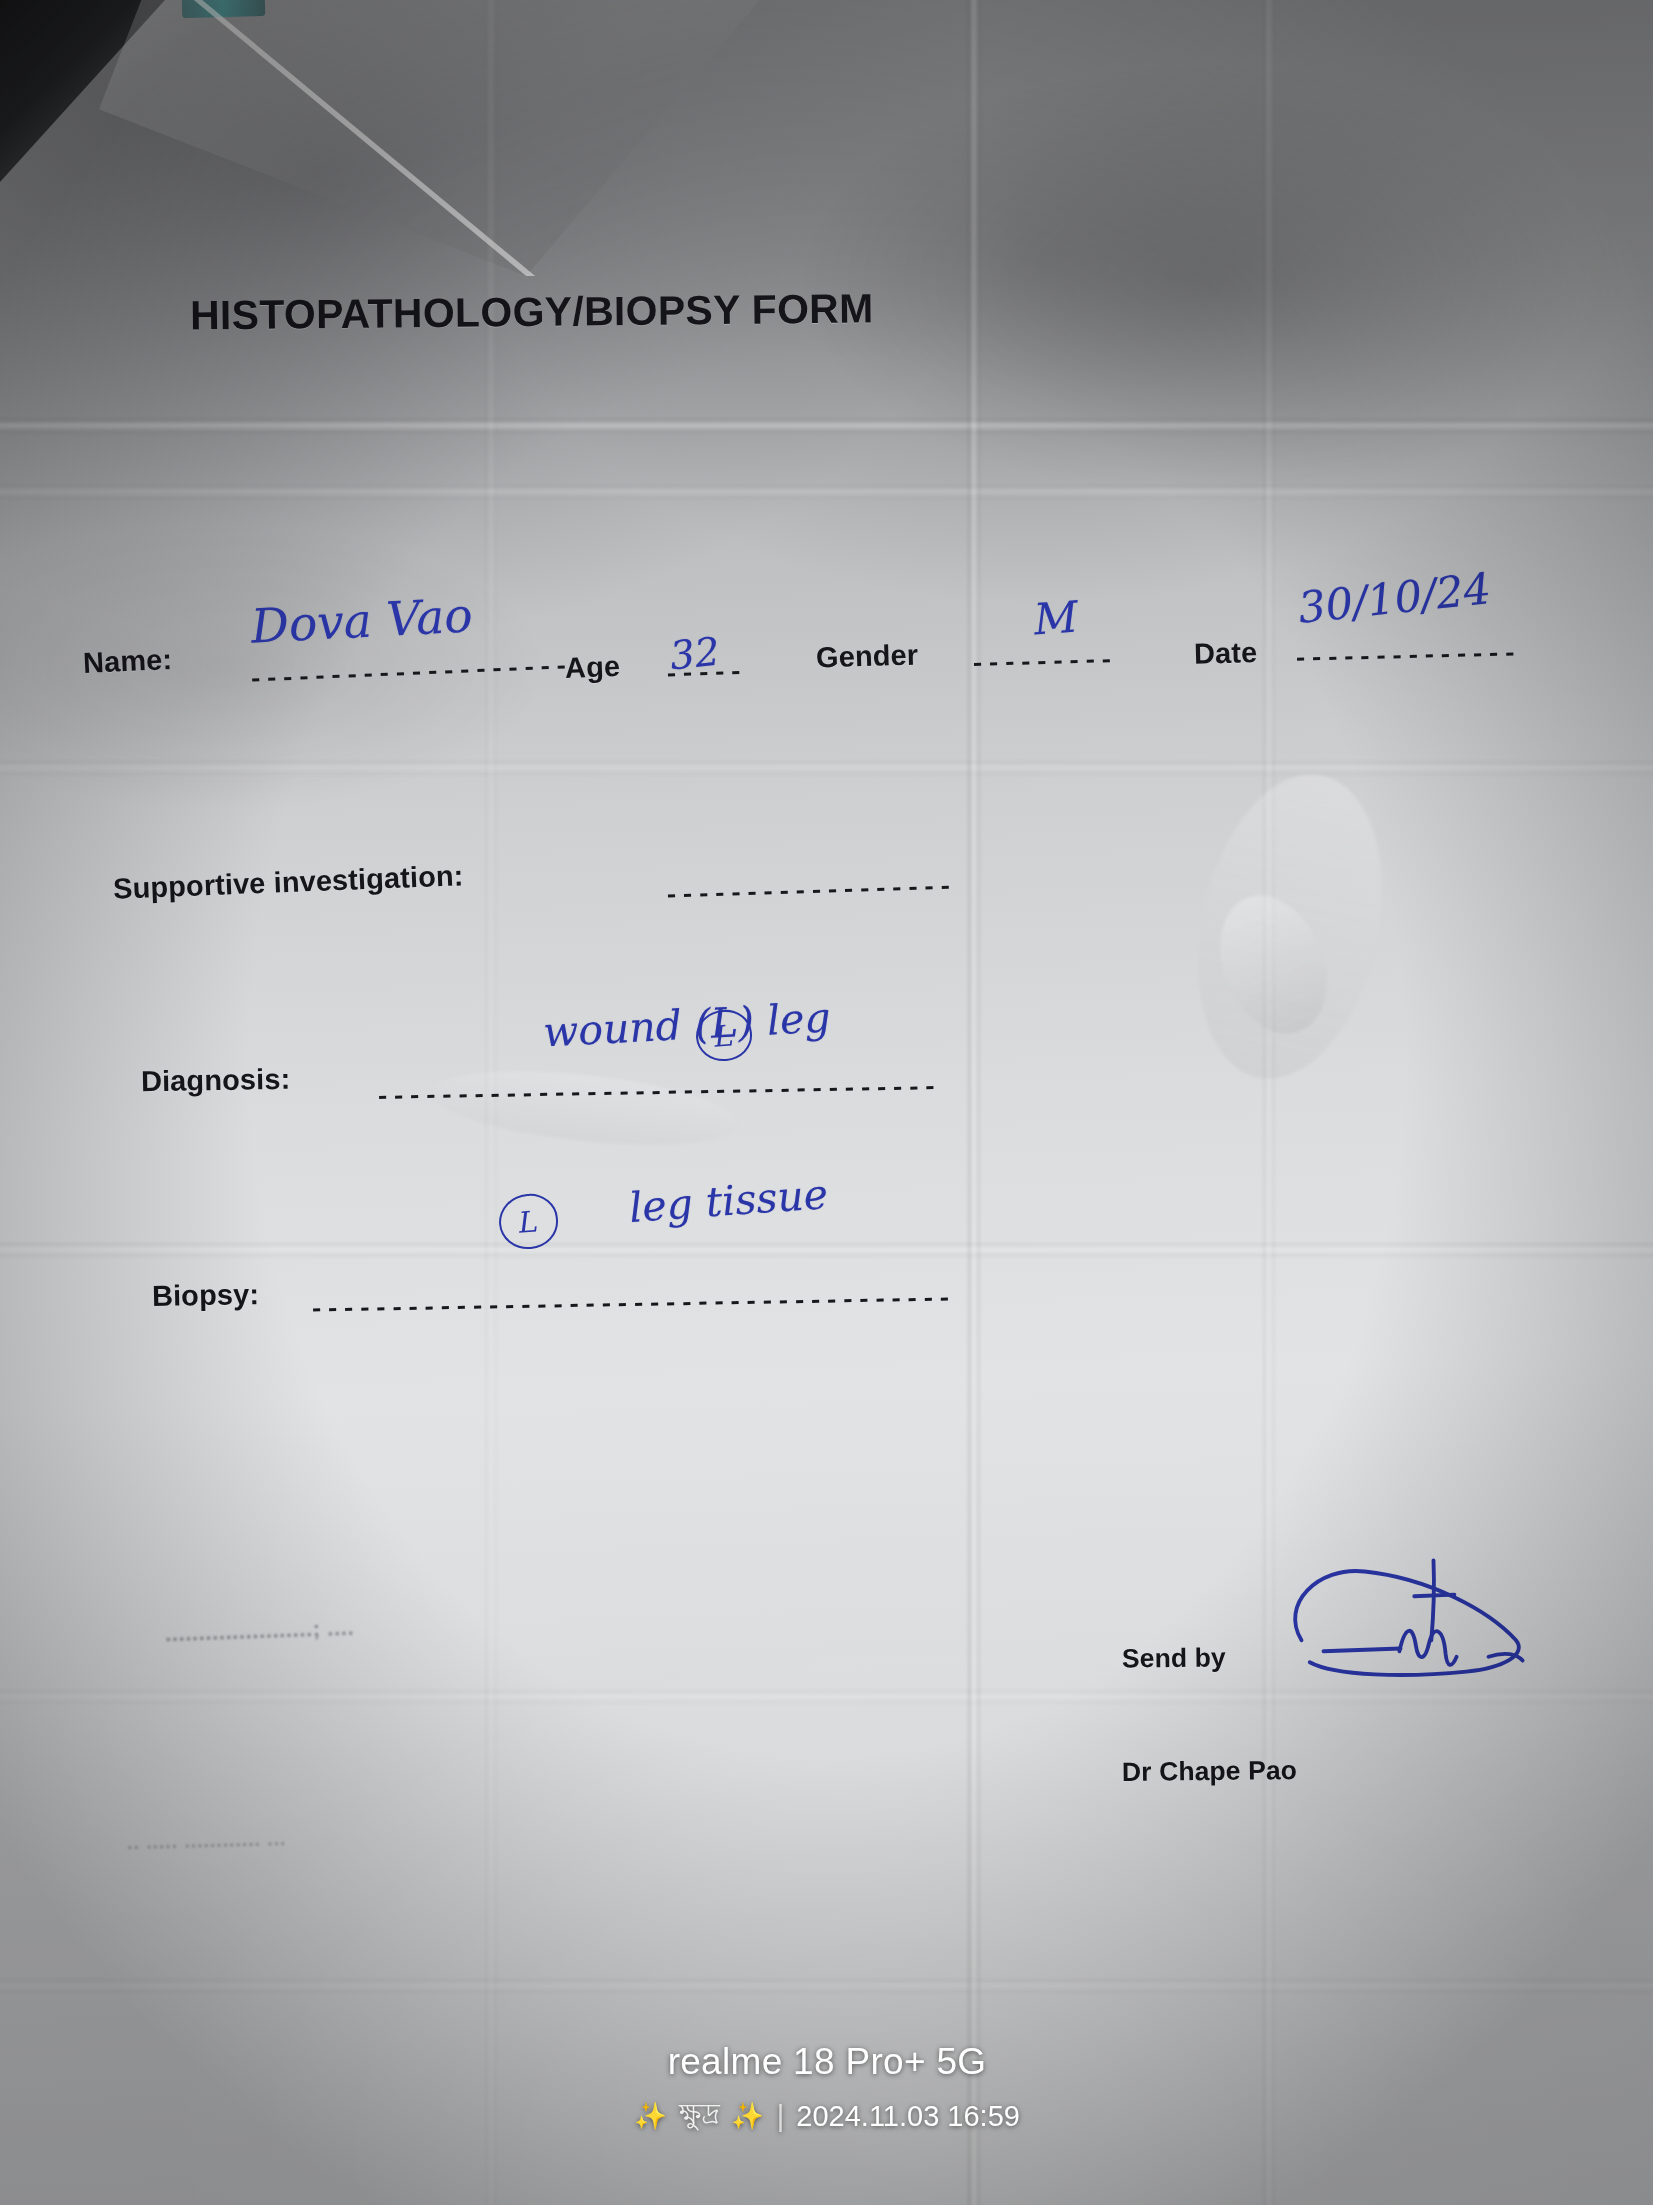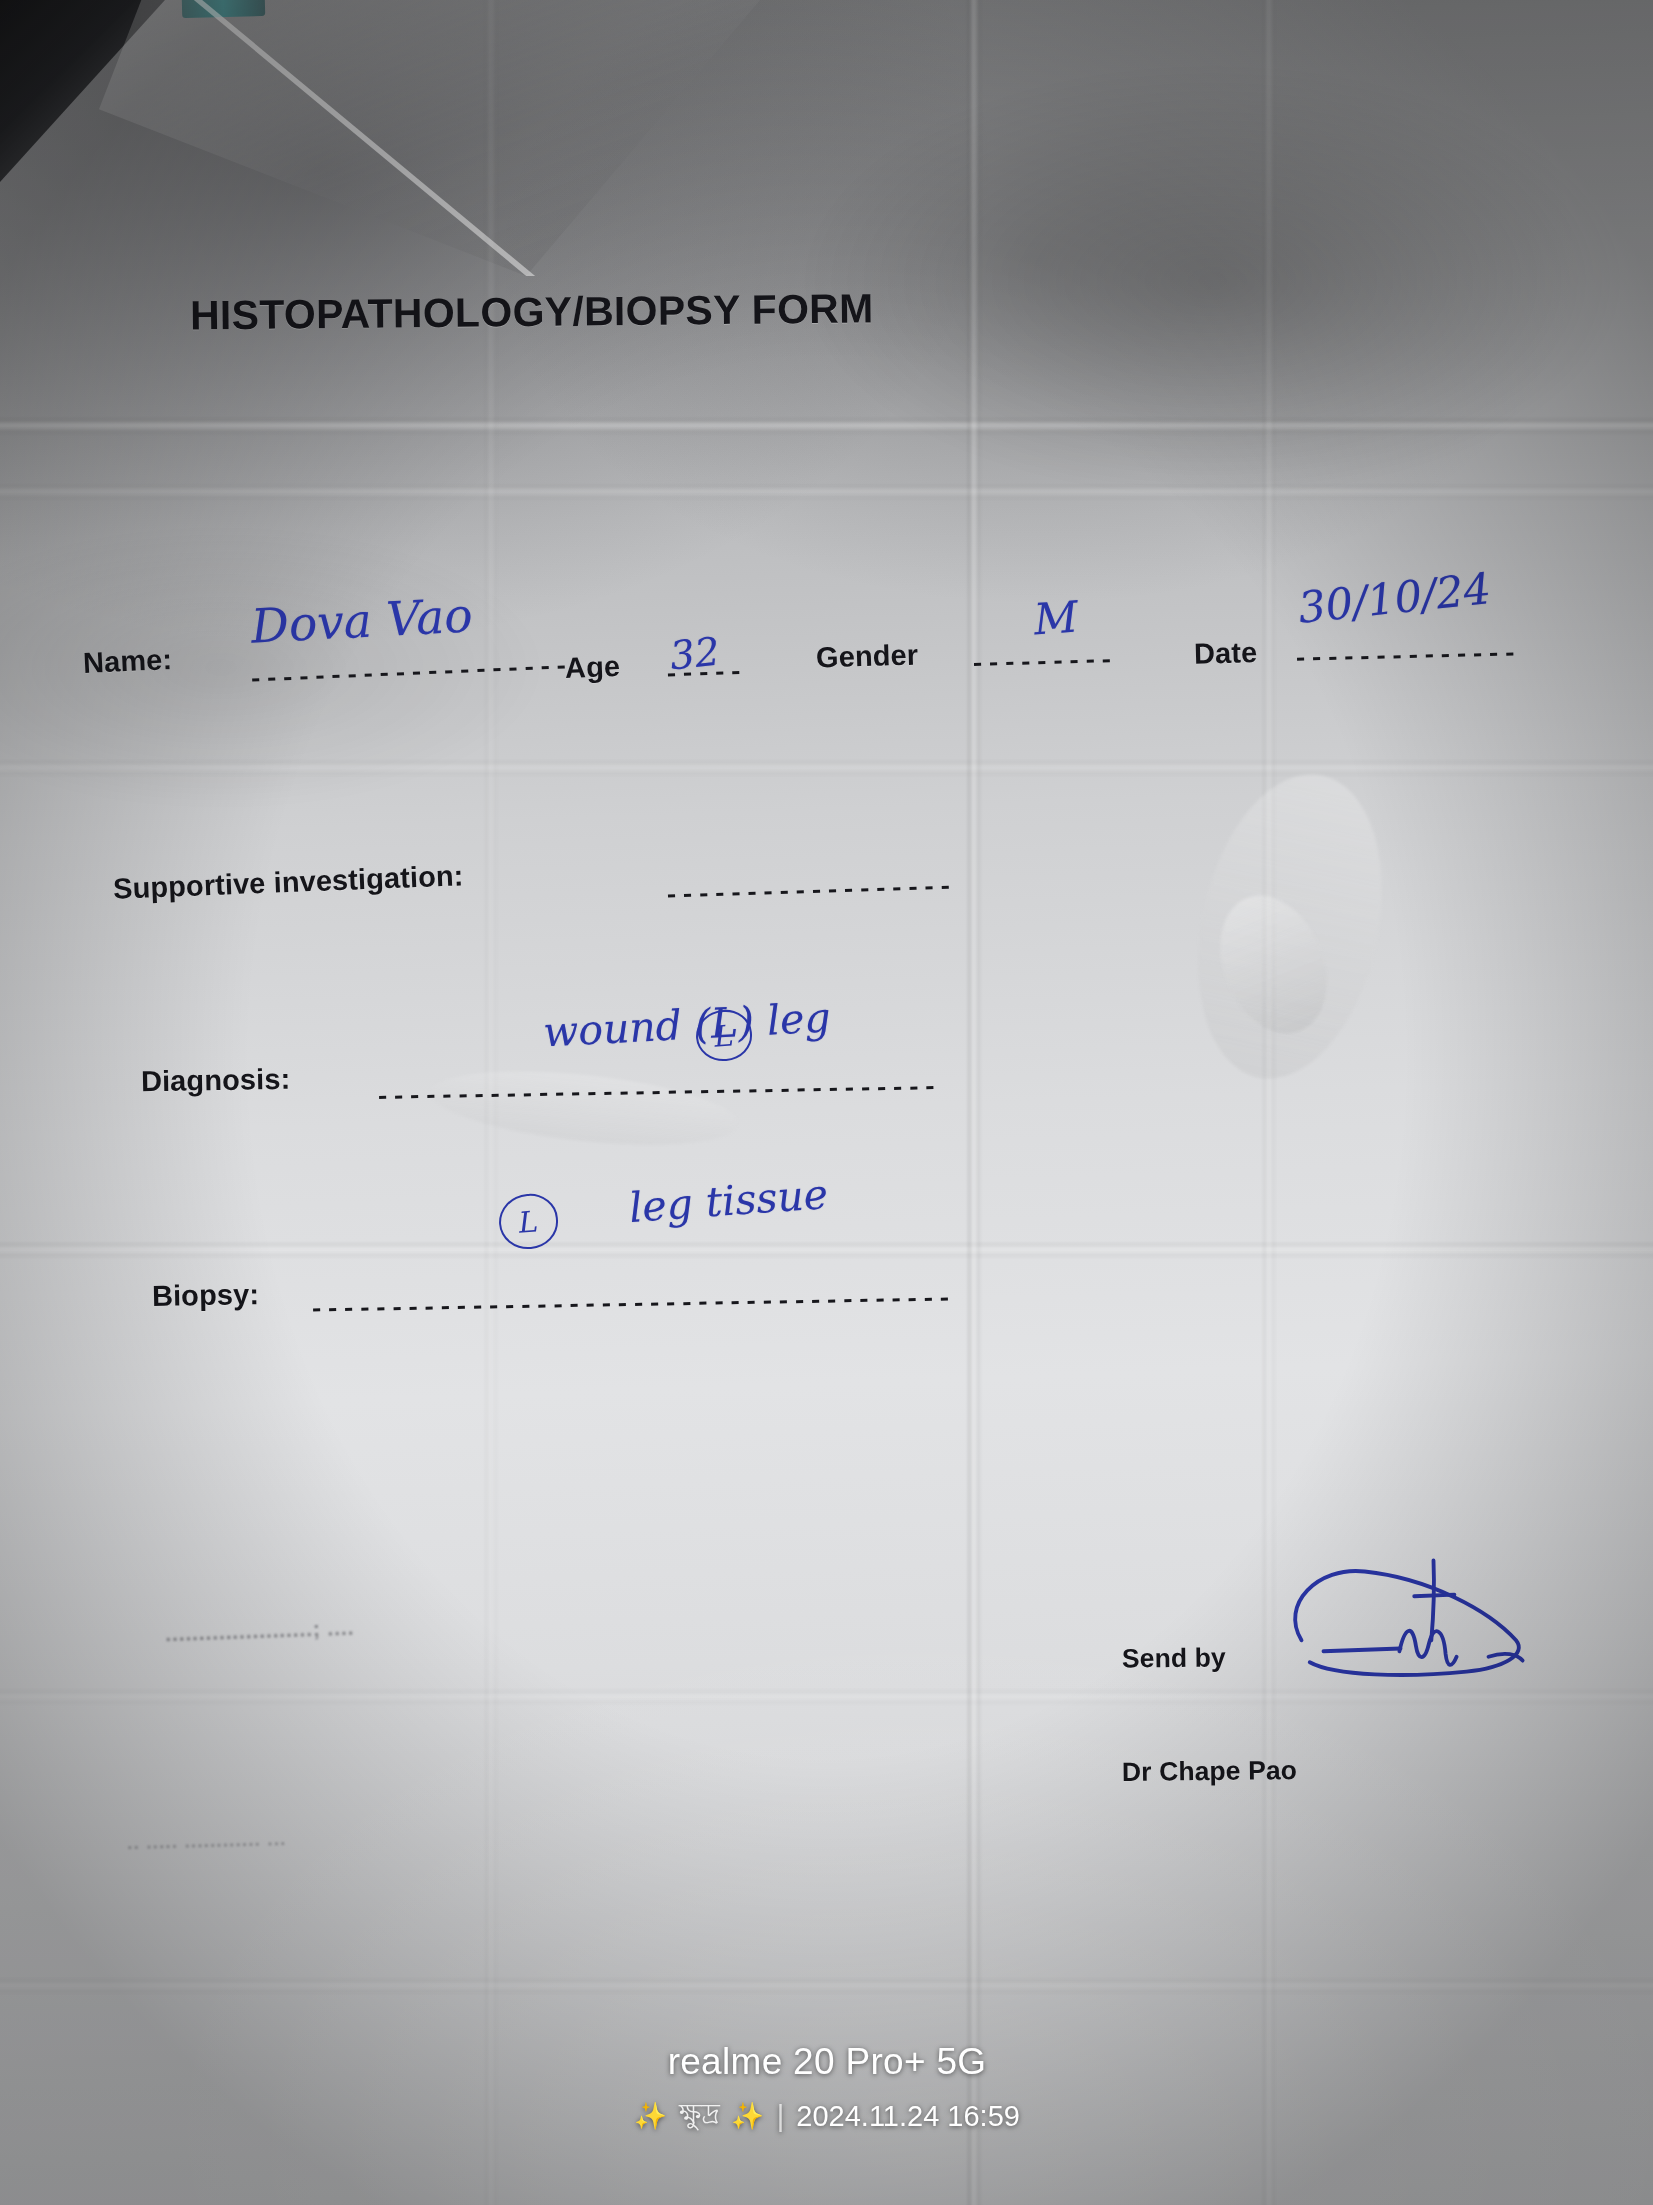--- a/index.html
+++ b/index.html
@@ -296,24 +296,24 @@
       <path d="M 238 195 C 248 150, 262 145, 268 185 C 272 212, 284 215, 292 180 C 300 146, 318 152, 322 200 C 325 225, 333 226, 342 205"></path>
       <path d="M 300 30 C 302 80, 300 130, 296 175"></path>
       <path d="M 265 95 L 338 92"></path>
       <path d="M 400 205 C 430 195, 452 200, 462 212"></path>
     </g>
   </svg>
 
   <div class="vignette"></div>
 
   <div class="watermark">
-    <div class="wm-model">realme 20 Pro+ 5G</div>
+    <div class="wm-model">realme 18 Pro+ 5G</div>
     <div class="wm-row">
       <span class="wm-spark">✨</span>
       <span class="wm-brand">ক্ষুদ্র</span>
       <span class="wm-spark">✨</span>
       <span class="wm-sep">|</span>
-      <span class="wm-date">2024.11.24 16:59</span>
+      <span class="wm-date">2024.11.03 16:59</span>
     </div>
   </div>
 
 </div>
 
 
 </body></html>

